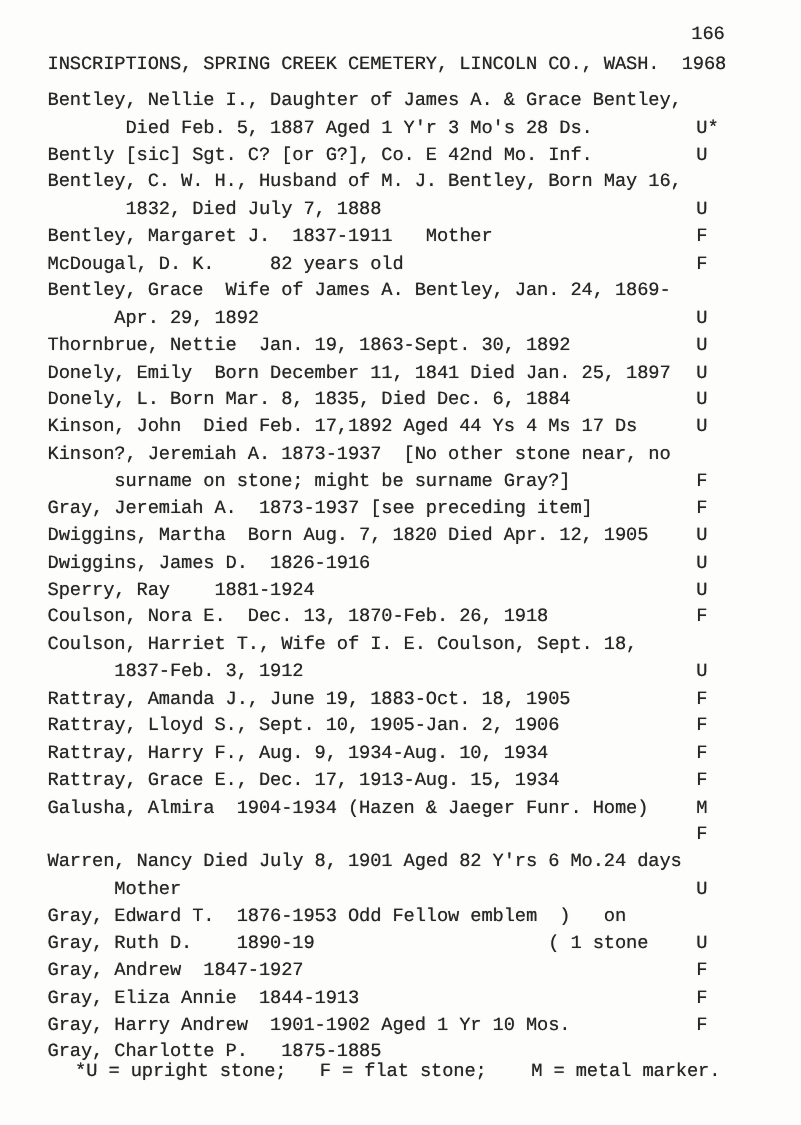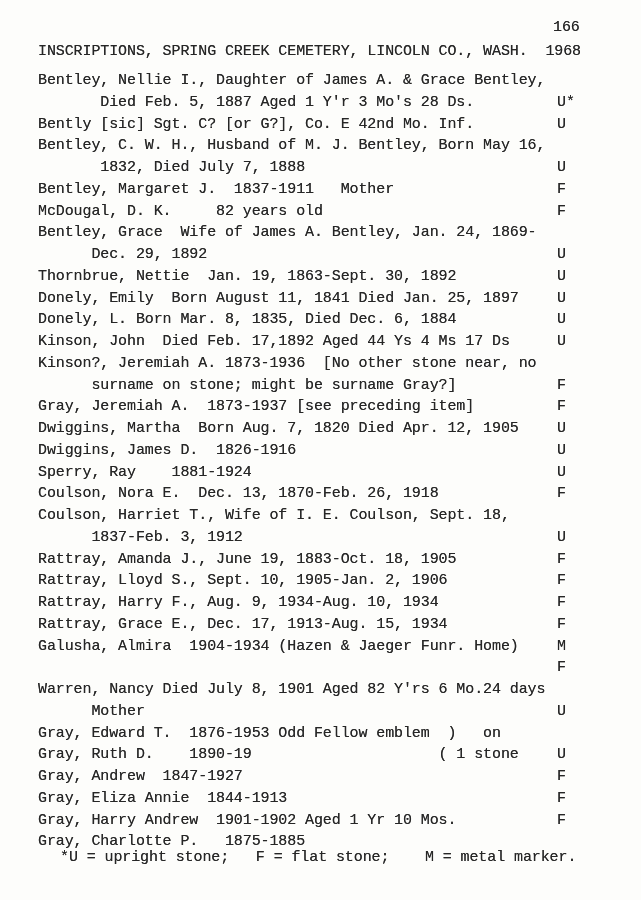--- a/index.html
+++ b/index.html
@@ -69,26 +69,26 @@
   <div class="doc-title typewriter">INSCRIPTIONS, SPRING CREEK CEMETERY, LINCOLN CO., WASH.  1968</div>
   <div class="lines">
       <div class="line typewriter"><span class="line-text">Bentley, Nellie I., Daughter of James A. &amp; Grace Bentley,</span><span class="line-status"></span></div>
       <div class="line typewriter"><span class="line-text">       Died Feb. 5, 1887 Aged 1 Y'r 3 Mo's 28 Ds.</span><span class="line-status">U*</span></div>
       <div class="line typewriter"><span class="line-text">Bently [sic] Sgt. C? [or G?], Co. E 42nd Mo. Inf.</span><span class="line-status">U</span></div>
       <div class="line typewriter"><span class="line-text">Bentley, C. W. H., Husband of M. J. Bentley, Born May 16,</span><span class="line-status"></span></div>
       <div class="line typewriter"><span class="line-text">       1832, Died July 7, 1888</span><span class="line-status">U</span></div>
       <div class="line typewriter"><span class="line-text">Bentley, Margaret J.  1837-1911   Mother</span><span class="line-status">F</span></div>
       <div class="line typewriter"><span class="line-text">McDougal, D. K.     82 years old</span><span class="line-status">F</span></div>
       <div class="line typewriter"><span class="line-text">Bentley, Grace  Wife of James A. Bentley, Jan. 24, 1869-</span><span class="line-status"></span></div>
-      <div class="line typewriter"><span class="line-text">      Dec. 29, 1892</span><span class="line-status">U</span></div>
+      <div class="line typewriter"><span class="line-text">      Apr. 29, 1892</span><span class="line-status">U</span></div>
       <div class="line typewriter"><span class="line-text">Thornbrue, Nettie  Jan. 19, 1863-Sept. 30, 1892</span><span class="line-status">U</span></div>
-      <div class="line typewriter"><span class="line-text">Donely, Emily  Born August 11, 1841 Died Jan. 25, 1897</span><span class="line-status">U</span></div>
+      <div class="line typewriter"><span class="line-text">Donely, Emily  Born December 11, 1841 Died Jan. 25, 1897</span><span class="line-status">U</span></div>
       <div class="line typewriter"><span class="line-text">Donely, L. Born Mar. 8, 1835, Died Dec. 6, 1884</span><span class="line-status">U</span></div>
       <div class="line typewriter"><span class="line-text">Kinson, John  Died Feb. 17,1892 Aged 44 Ys 4 Ms 17 Ds</span><span class="line-status">U</span></div>
-      <div class="line typewriter"><span class="line-text">Kinson?, Jeremiah A. 1873-1936  [No other stone near, no</span><span class="line-status"></span></div>
+      <div class="line typewriter"><span class="line-text">Kinson?, Jeremiah A. 1873-1937  [No other stone near, no</span><span class="line-status"></span></div>
       <div class="line typewriter"><span class="line-text">      surname on stone; might be surname Gray?]</span><span class="line-status">F</span></div>
       <div class="line typewriter"><span class="line-text">Gray, Jeremiah A.  1873-1937 [see preceding item]</span><span class="line-status">F</span></div>
       <div class="line typewriter"><span class="line-text">Dwiggins, Martha  Born Aug. 7, 1820 Died Apr. 12, 1905</span><span class="line-status">U</span></div>
       <div class="line typewriter"><span class="line-text">Dwiggins, James D.  1826-1916</span><span class="line-status">U</span></div>
       <div class="line typewriter"><span class="line-text">Sperry, Ray    1881-1924</span><span class="line-status">U</span></div>
       <div class="line typewriter"><span class="line-text">Coulson, Nora E.  Dec. 13, 1870-Feb. 26, 1918</span><span class="line-status">F</span></div>
       <div class="line typewriter"><span class="line-text">Coulson, Harriet T., Wife of I. E. Coulson, Sept. 18,</span><span class="line-status"></span></div>
       <div class="line typewriter"><span class="line-text">      1837-Feb. 3, 1912</span><span class="line-status">U</span></div>
       <div class="line typewriter"><span class="line-text">Rattray, Amanda J., June 19, 1883-Oct. 18, 1905</span><span class="line-status">F</span></div>
       <div class="line typewriter"><span class="line-text">Rattray, Lloyd S., Sept. 10, 1905-Jan. 2, 1906</span><span class="line-status">F</span></div>

